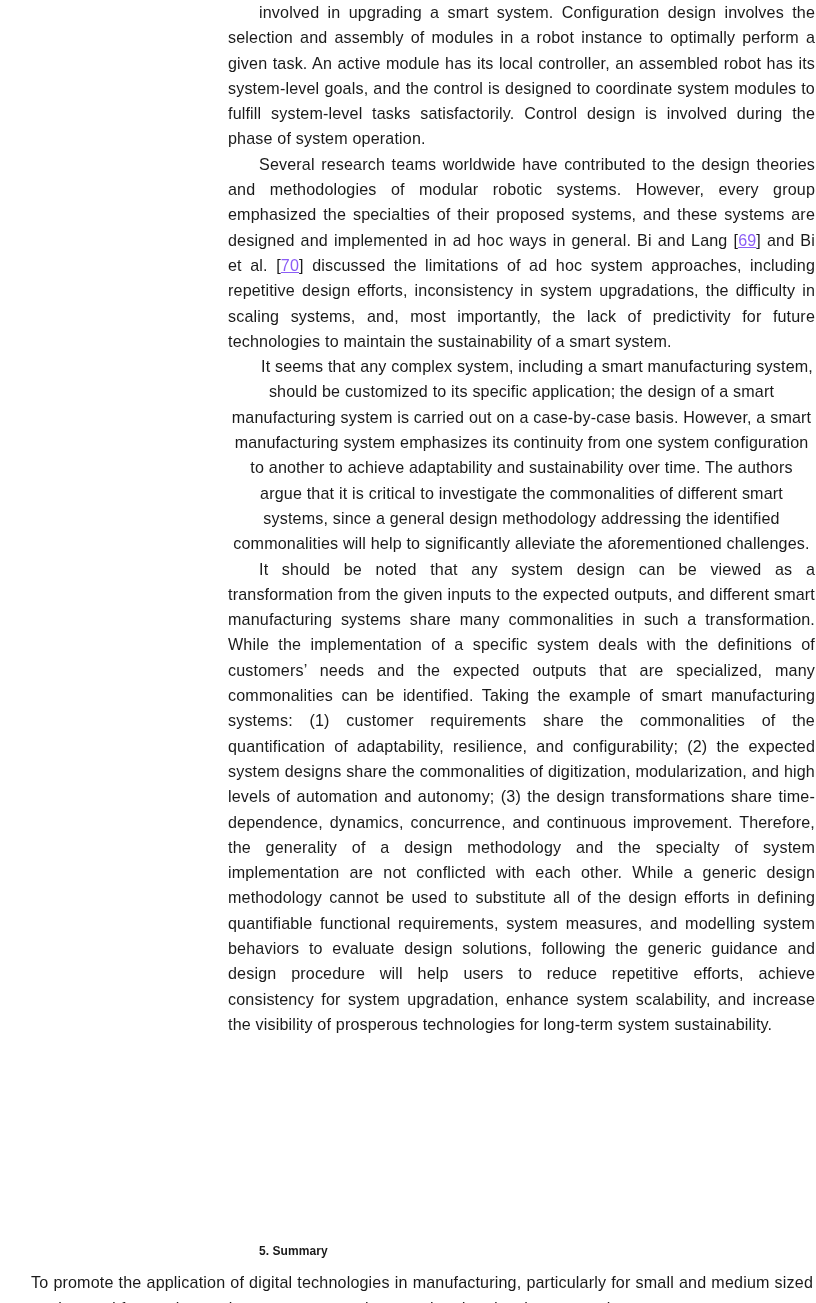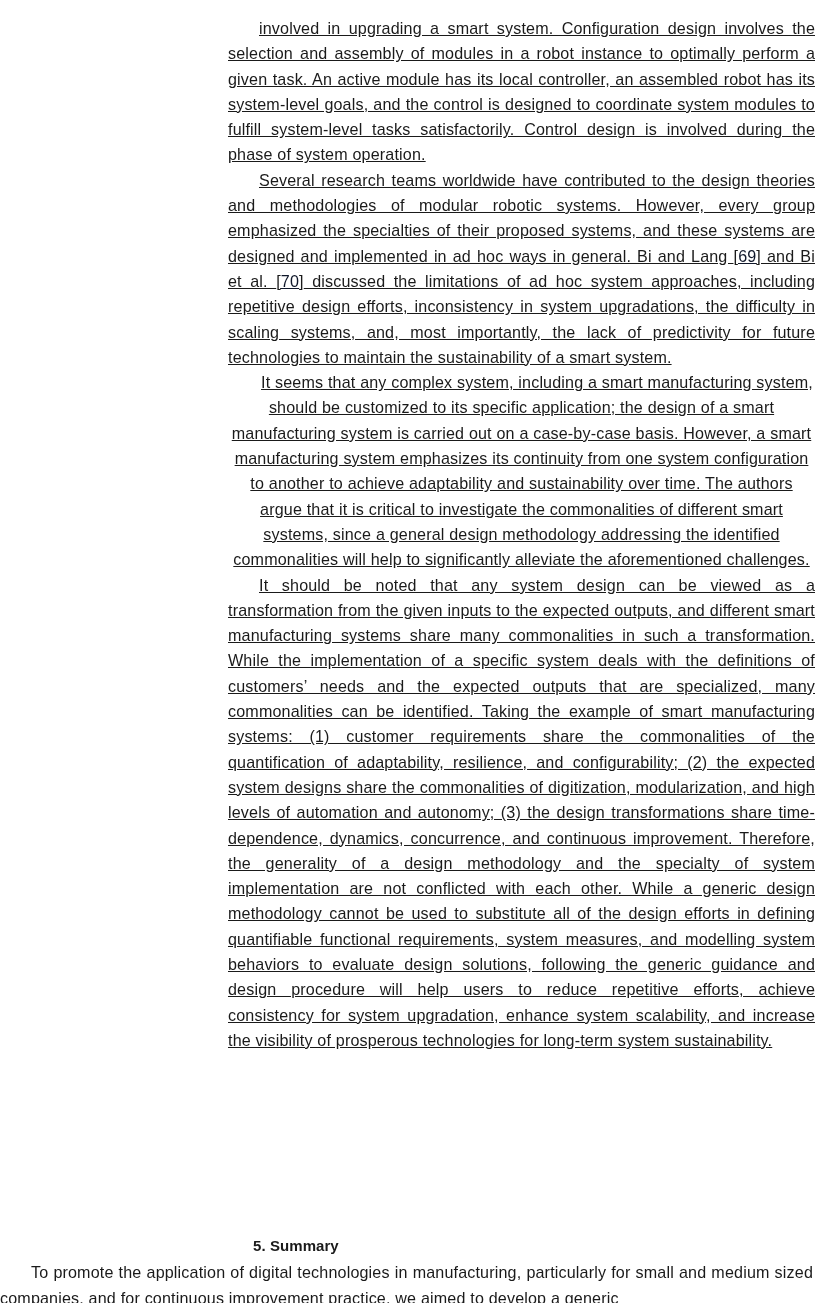--- a/index.html
+++ b/index.html
@@ -21,23 +21,22 @@
   
   .page {
     position: absolute;
     inset: 0;
   }
 
   
   .body-column {
     position: absolute;
     left: 228px;
-    top: 16px;
+    top: 0px;
     width: 587px;
-    text-decoration: underline;
   }
 
   
   .full-column {
     position: absolute;
     left: 0px;
     top: 1216px;
     width: 813px;
   }
 
@@ -52,39 +51,39 @@
     word-spacing: 0.005em;
     hyphens: none;
   }
 
   
   p.para.ragged {
     text-align: center;
   }
 
   .section-heading {
-    margin: 0;
+    margin: 6px;
     padding-top: 17px;
     padding-left: 253px;
-    font-size: 15px;
+    font-size: 12px;
     line-height: 25.3px;
     font-weight: bold;
     text-align: left;
     letter-spacing: 0.005em;
   }
 
   p.para.closing {
     text-align: justify;
     text-indent: 31px;
     margin-top: 2px;
   }
 
   
   .cite-num {
-    color: #0f172a;
+    color: #8b5cf6;
   }
   .cite-bracket {
     color: #1a1a1a;
   }
 </style>
 </head>
 <body>
 
 <div class="page">
 

